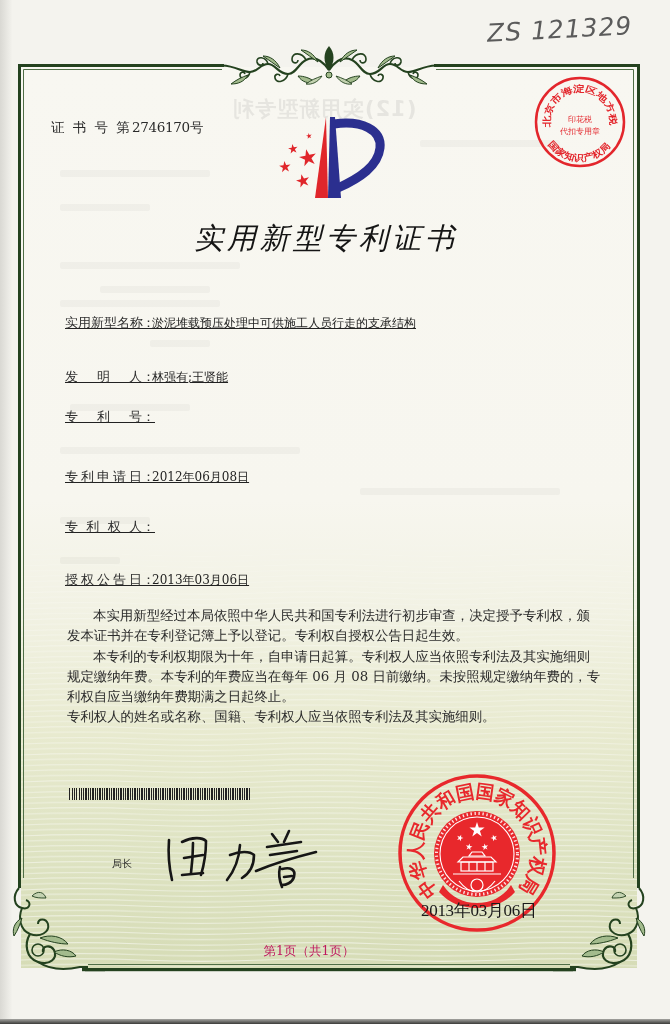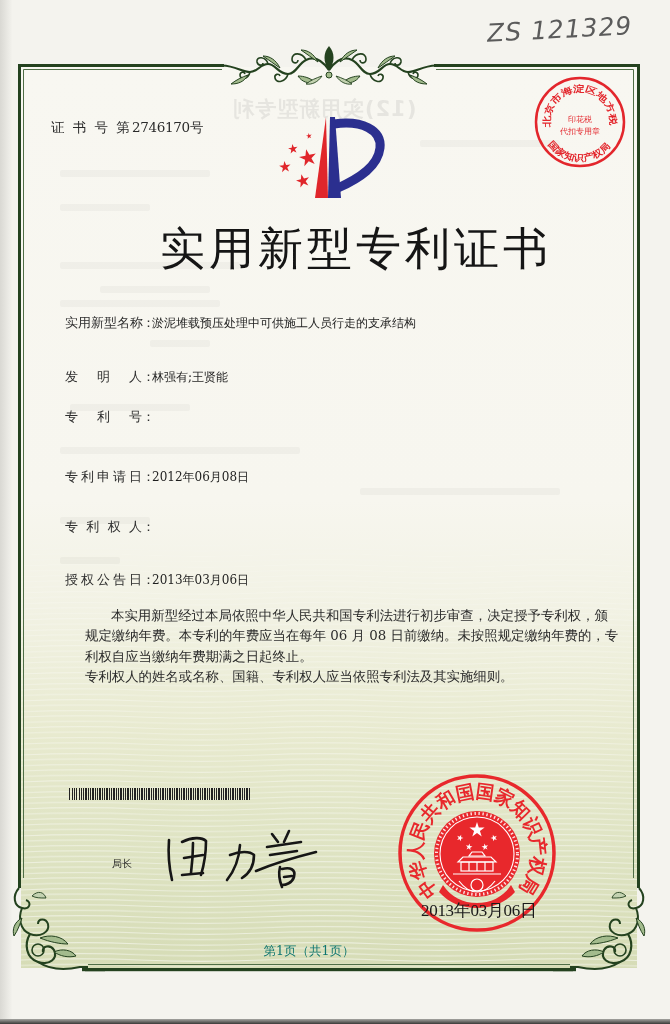--- a/index.html
+++ b/index.html
@@ -27,44 +27,44 @@
     .handnote {
       position: absolute; left: 487px; top: 15px; font-size: 25px; color: #5b5b5b;
       font-family: "DejaVu Sans", sans-serif; font-style: italic; font-weight: 300;
       letter-spacing: 1px; transform: rotate(-3deg); white-space: nowrap;
     }
     .cert-no { position: absolute; left: 51px; top: 119px; font-size: 13.5px; color: #2a2a2a; white-space: nowrap; }
     .cert-no .lbl { letter-spacing: 2px; }
     .cert-no .num { letter-spacing: -0.3px; }
     .title {
       position: absolute; left: 160px; top: 219px; width: 332px; text-align: center;
-      font-size: 45px; letter-spacing: 4px; color: #151515;
-      font-family: "DejaVu Sans", "Liberation Sans", sans-serif; white-space: nowrap;
-    }
-    .field { position: absolute; left: 65px; height: 20px; line-height: 20px; display: flex; align-items: flex-start; white-space: nowrap; }
+      font-size: 29px; letter-spacing: 4px; color: #151515;
+      font-family: "DejaVu Sans", "Liberation Sans", sans-serif; white-space: nowrap; font-style: italic;
+    }
+    .field { position: absolute; left: 65px; height: 20px; line-height: 20px; display: flex; align-items: flex-start; white-space: nowrap; text-decoration: underline; }
     .flabel { display: inline-block; width: 77px; font-size: 13px; color: #2e2e2e; text-align: justify; text-align-last: justify; }
     .fsep { display: inline-block; width: 10px; font-size: 13px; color: #2e2e2e; }
     .fvalue { font-size: 12px; color: #1e1e1e; }
     .body { position: absolute; left: 67px; top: 606px; width: 523px; font-size: 13.4px; line-height: 20.3px; color: #2b2b2b; }
-    .bline { width: 523px; white-space: nowrap; box-sizing: border-box; margin-left: 18px; }
+    .bline { width: 523px; white-space: nowrap; box-sizing: border-box; }
     .bline.indent { padding-left: 26px; }
     .bline.full { text-align: justify; text-align-last: justify; }
     .barcode {
       position: absolute; left: 69px; top: 788px; width: 181px; height: 12px;
       background: repeating-linear-gradient(90deg,
         #222 0px, #222 1px, transparent 1px, transparent 2.5px,
         #222 2.5px, #222 4px, transparent 4px, transparent 5px,
         #222 5px, #222 5.6px, transparent 5.6px, transparent 7px);
     }
     .director { position: absolute; left: 112px; top: 857px; font-size: 10px; color: #1d1d1d; font-family: "DejaVu Sans", sans-serif; }
     .seal-date {
       position: absolute; left: 421px; top: 899px; font-size: 17px; color: #1a1a1a;
       font-family: "Liberation Serif", serif; letter-spacing: -0.3px; white-space: nowrap;
     }
-    .footer-page { position: absolute; left: 258px; top: 943px; width: 102px; text-align: center; font-size: 12.5px; color: #0f766e; white-space: nowrap; }
+    .footer-page { position: absolute; left: 258px; top: 943px; width: 102px; text-align: center; font-size: 12.5px; color: #be185d; white-space: nowrap; }
   </style>
 </head>
 <body>
 
 <div class="page">
 
   <svg width="0" height="0" style="position:absolute" aria-hidden="true">
     <defs>
       <path id="star-shape" d="M0,-1 L0.2245,-0.309 L0.951,-0.309 L0.363,0.118 L0.588,0.809 L0,0.382 L-0.588,0.809 L-0.363,0.118 L-0.951,-0.309 L-0.2245,-0.309 Z"></path>
     </defs>
@@ -229,20 +229,22 @@
       <span class="fsep">：</span>
   </div>
   <div class="field" style="top:570px">
     <span class="flabel">授权公告日</span>
       <span class="fsep">：</span>
       <span class="fvalue">2013年03月06日</span>
   </div>
 
   <div class="body">
     <div class="bline indent full">本实用新型经过本局依照中华人民共和国专利法进行初步审查，决定授予专利权，颁</div>
+    <div class="bline">发本证书并在专利登记簿上予以登记。专利权自授权公告日起生效。</div>
+    <div class="bline indent full">本专利的专利权期限为十年，自申请日起算。专利权人应当依照专利法及其实施细则</div>
     <div class="bline full">规定缴纳年费。本专利的年费应当在每年 06 月 08 日前缴纳。未按照规定缴纳年费的，专</div>
     <div class="bline">利权自应当缴纳年费期满之日起终止。</div>
     <div class="bline">专利权人的姓名或名称、国籍、专利权人应当依照专利法及其实施细则。</div>
   </div>
 
   <div class="barcode"></div>
 
   <div class="director">局长</div>
   <svg class="layer" style="left:160px;top:825px" width="160" height="65" aria-label="田力普">
     <g stroke="#161616" stroke-width="2.6" fill="none" stroke-linecap="round" stroke-linejoin="round">

